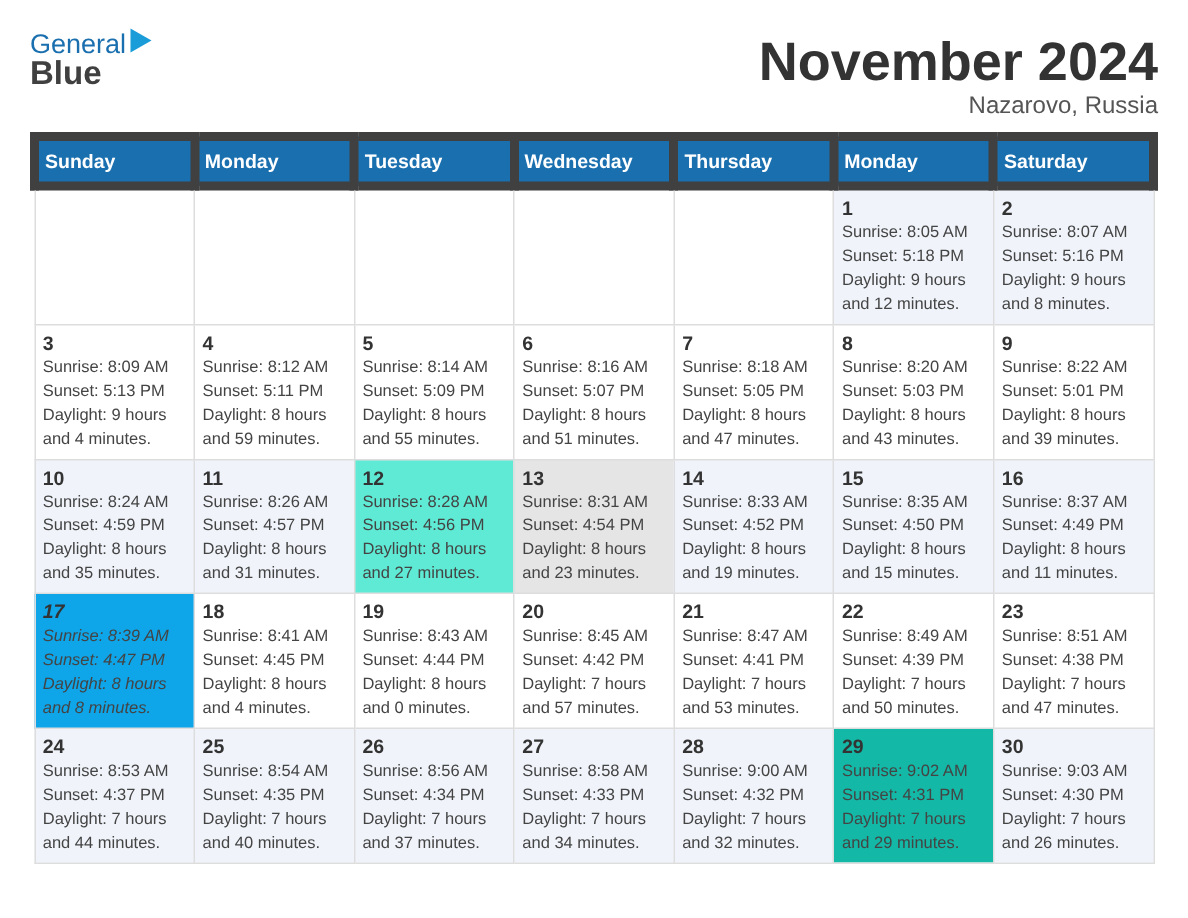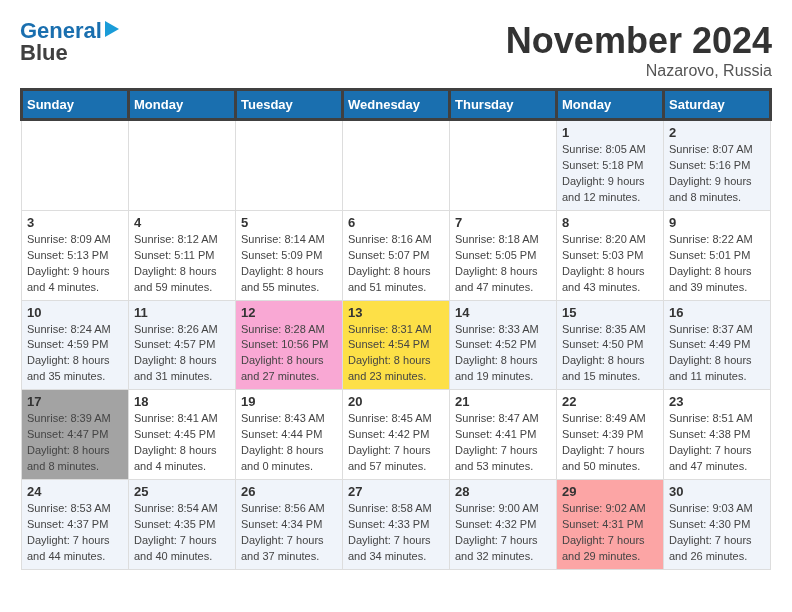--- a/index.html
+++ b/index.html
@@ -1,27 +1,27 @@
 <!DOCTYPE html>
 <html><head>
   <meta charset="utf-8">
   <style>
     * { box-sizing: border-box; margin: 0; padding: 0; }
     body { font-family: Arial, sans-serif; background: #fff; width: 792px; min-height: 612px; }
     .container { padding: 20px 20px 10px 20px; }
     .header-row { display: flex; justify-content: space-between; align-items: flex-start; margin-bottom: 4px; }
     .logo { display: flex; align-items: center; }
-    .logo-text { font-size: 22px; font-weight: bold; color: #333; line-height: 1; }
+    .logo-text { font-size: 18px; font-weight: normal; color: #333; line-height: 1; }
     .logo-text span { color: #1a6faf; }
     .logo-arrow { display: inline-block; width: 0; height: 0; border-top: 8px solid transparent; border-bottom: 8px solid transparent; border-left: 14px solid #1a9cd8; margin-left: 3px; vertical-align: middle; position: relative; top: -2px; }
     .title-block { text-align: right; }
     .main-title { font-size: 36px; font-weight: bold; color: #333; }
     .subtitle { font-size: 16px; color: #555; }
     .calendar { width: 100%; border-collapse: collapse; margin-top: 8px; }
-    .calendar th { background: #1a6faf; color: #fff; font-size: 13px; padding: 6px 4px; text-align: left; border: 3px solid #404040; }
+    .calendar th { background: #1a6faf; color: #fff; font-size: 13px; padding: 6px 4px; text-align: left; border: 6px solid #404040; }
     .calendar td { vertical-align: top; border: 1px solid #ddd; padding: 4px 5px; font-size: 11px; color: #333; background: #fff; min-width: 100px; width: 107px; min-height: 80px; }
     .calendar tr:nth-child(odd) td { background: #f5f5f5; }
     .calendar tr:nth-child(even) td { background: #fff; }
     .day-num { font-size: 13px; font-weight: bold; color: #333; margin-bottom: 2px; }
     .day-info { font-size: 11px; color: #444; line-height: 1.45; }
     .calendar tr:first-child td { background: #fff; }
   </style>
 </head>
 <body>
 
@@ -126,27 +126,27 @@
             <div class="day-info">Sunrise: 8:24 AM
 Sunset: 4:59 PM
 Daylight: 8 hours and 35 minutes.</div>
           </td>
           <td style="background: rgb(240, 244, 250);">
             <div class="day-num">11</div>
             <div class="day-info">Sunrise: 8:26 AM
 Sunset: 4:57 PM
 Daylight: 8 hours and 31 minutes.</div>
           </td>
-          <td style="background: #f9a8d4;">
+          <td style="background: #5eead4;">
             <div class="day-num">12</div>
             <div class="day-info">Sunrise: 8:28 AM
-Sunset: 10:56 PM
+Sunset: 4:56 PM
 Daylight: 8 hours and 27 minutes.</div>
           </td>
-          <td style="background: #fde047;">
+          <td style="background: #e5e5e5;">
             <div class="day-num">13</div>
             <div class="day-info">Sunrise: 8:31 AM
 Sunset: 4:54 PM
 Daylight: 8 hours and 23 minutes.</div>
           </td>
           <td style="background: rgb(240, 244, 250);">
             <div class="day-num">14</div>
             <div class="day-info">Sunrise: 8:33 AM
 Sunset: 4:52 PM
 Daylight: 8 hours and 19 minutes.</div>
@@ -158,21 +158,21 @@
 Daylight: 8 hours and 15 minutes.</div>
           </td>
           <td style="background: rgb(240, 244, 250);">
             <div class="day-num">16</div>
             <div class="day-info">Sunrise: 8:37 AM
 Sunset: 4:49 PM
 Daylight: 8 hours and 11 minutes.</div>
           </td>
         </tr>
         <tr>
-          <td style="background: #a3a3a3;">
+          <td style="background: #0ea5e9; font-style: italic;">
             <div class="day-num">17</div>
             <div class="day-info">Sunrise: 8:39 AM
 Sunset: 4:47 PM
 Daylight: 8 hours and 8 minutes.</div>
           </td>
           <td style="background: rgb(255, 255, 255); margin-top: 24px;">
             <div class="day-num">18</div>
             <div class="day-info">Sunrise: 8:41 AM
 Sunset: 4:45 PM
 Daylight: 8 hours and 4 minutes.</div>
@@ -232,21 +232,21 @@
             <div class="day-info">Sunrise: 8:58 AM
 Sunset: 4:33 PM
 Daylight: 7 hours and 34 minutes.</div>
           </td>
           <td style="background: rgb(240, 244, 250);">
             <div class="day-num">28</div>
             <div class="day-info">Sunrise: 9:00 AM
 Sunset: 4:32 PM
 Daylight: 7 hours and 32 minutes.</div>
           </td>
-          <td style="background: #fca5a5; margin-left: 40px;">
+          <td style="background: #14b8a6; margin-left: 40px;">
             <div class="day-num">29</div>
             <div class="day-info">Sunrise: 9:02 AM
 Sunset: 4:31 PM
 Daylight: 7 hours and 29 minutes.</div>
           </td>
           <td style="background: rgb(240, 244, 250);">
             <div class="day-num">30</div>
             <div class="day-info">Sunrise: 9:03 AM
 Sunset: 4:30 PM
 Daylight: 7 hours and 26 minutes.</div>

